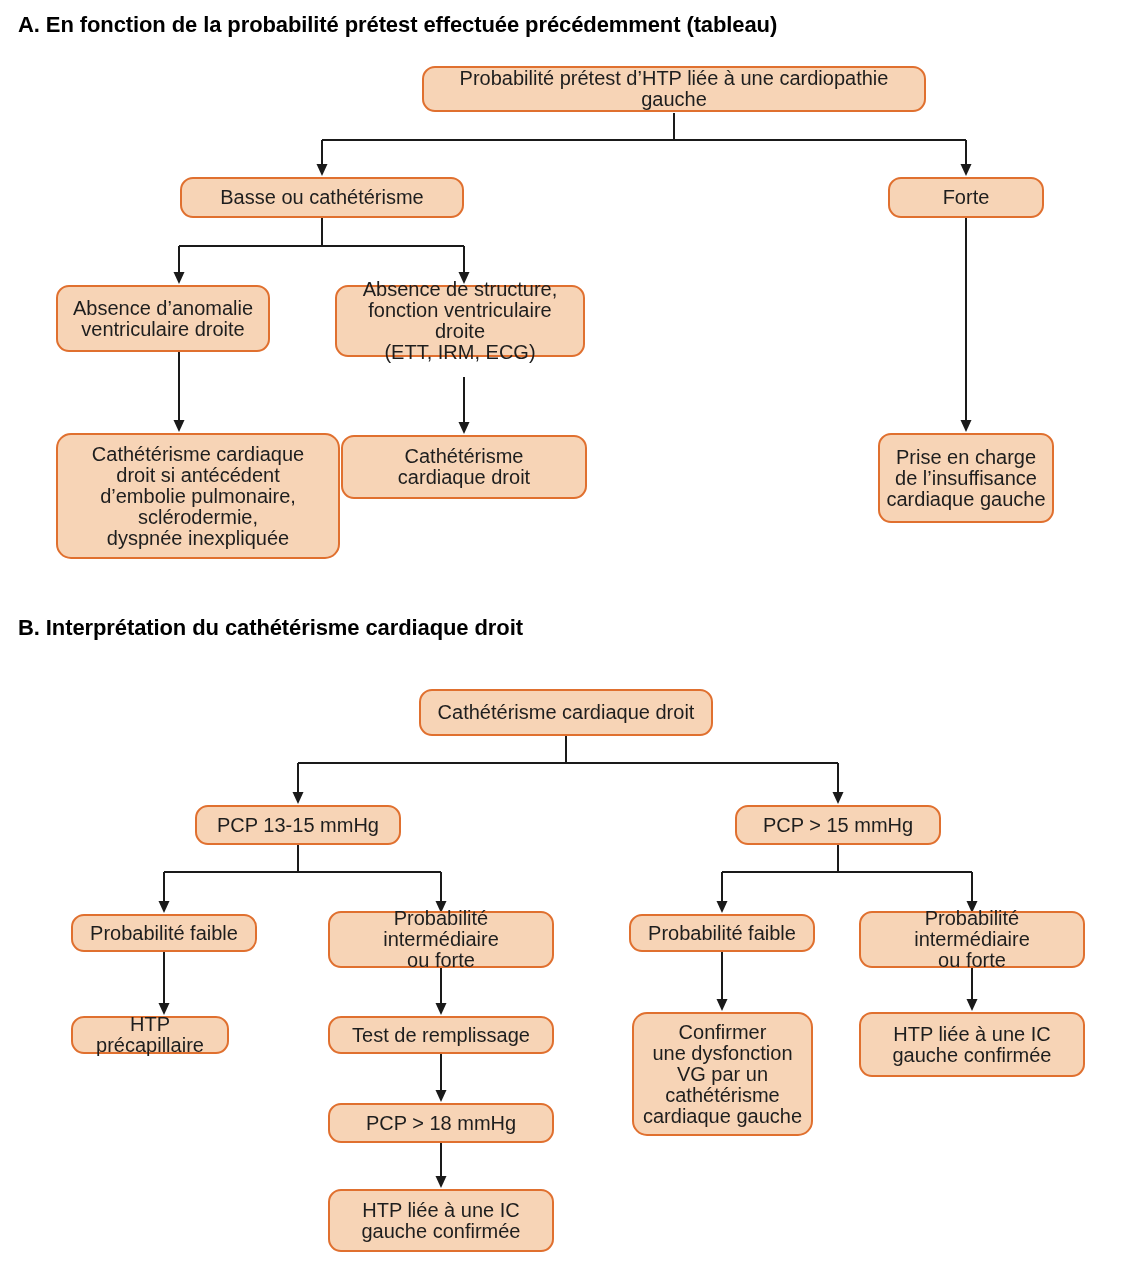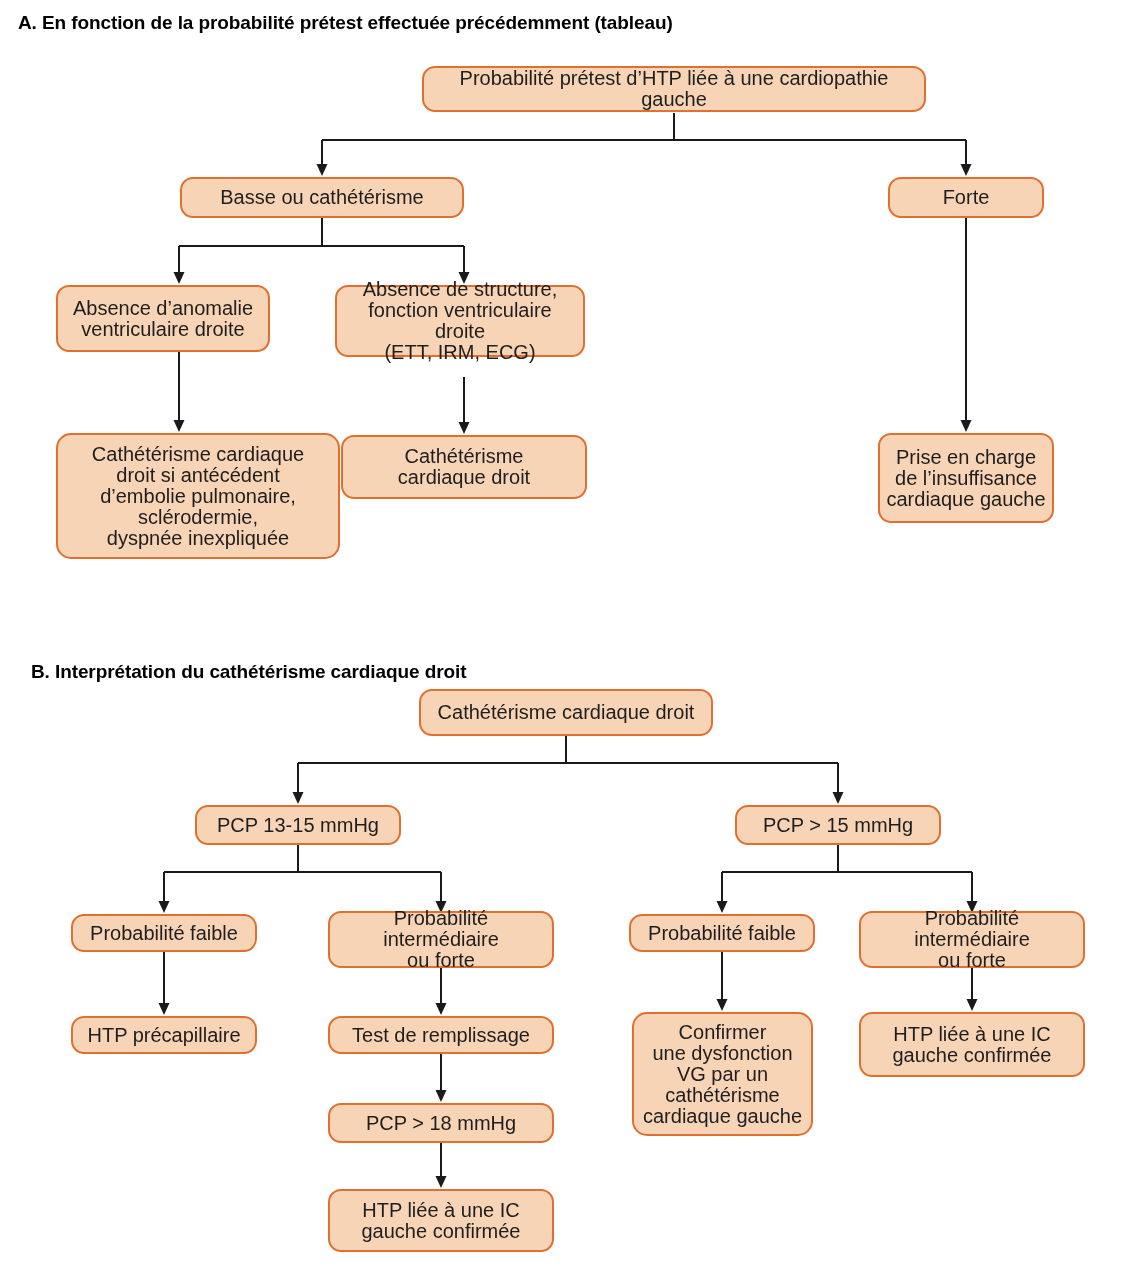--- a/index.html
+++ b/index.html
@@ -17,21 +17,21 @@
     font-family:"Liberation Sans","DejaVu Sans",sans-serif;
     color:var(--text-color);
     overflow:hidden;
   }
   .connectors{position:absolute;left:0;top:0;width:1132px;height:1280px;}
   .connectors path{stroke:var(--line-color);stroke-width:2;fill:none;}
   .connectors .arrowhead{fill:var(--line-color);stroke:none;}
   .section-title{
     position:absolute;
     margin:0;
-    font-size:19px;
+    font-size:22px;
     font-weight:bold;
     color:#000;
     white-space:nowrap;
     letter-spacing:-0.1px;
   }
   .node{
     position:absolute;
     box-sizing:border-box;
     background:var(--node-fill);
     border:2.5px solid var(--node-border);
@@ -111,39 +111,39 @@
 sclérodermie,
 dyspnée inexpliquée</div>
 
   <div class="node" style="left:341px;top:435px;width:246px;height:64px;">Cathétérisme
 cardiaque droit</div>
 
   <div class="node" style="left:878px;top:433px;width:176px;height:90px;">Prise en charge
 de l’insuffisance
 cardiaque gauche</div>
 
-  <h1 class="section-title" style="left:18px;top:661px;margin-left:13px;">B. Interprétation du cathétérisme cardiaque droit</h1>
+  <h1 class="section-title" style="left:18px;top:615px;">B. Interprétation du cathétérisme cardiaque droit</h1>
 
   <div class="node" style="left:419px;top:689px;width:294px;height:47px;">Cathétérisme cardiaque droit</div>
 
   <div class="node" style="left:195px;top:805px;width:206px;height:40px;">PCP 13-15 mmHg</div>
 
   <div class="node" style="left:735px;top:805px;width:206px;height:40px;">PCP &gt; 15 mmHg</div>
 
   <div class="node" style="left:71px;top:914px;width:186px;height:38px;">Probabilité faible</div>
 
   <div class="node" style="left:328px;top:911px;width:226px;height:57px;">Probabilité intermédiaire
 ou forte</div>
 
   <div class="node" style="left:629px;top:914px;width:186px;height:38px;">Probabilité faible</div>
 
   <div class="node" style="left:859px;top:911px;width:226px;height:57px;">Probabilité intermédiaire
 ou forte</div>
 
-  <div class="node" style="left:71px;top:1016px;width:186px;height:38px;">HTP précapillaire</div>
+  <div class="node" style="left:71px;top:1016px;width:158px;height:38px;">HTP précapillaire</div>
 
   <div class="node" style="left:328px;top:1016px;width:226px;height:38px;">Test de remplissage</div>
 
   <div class="node" style="left:632px;top:1012px;width:181px;height:124px;border-radius:15px;">Confirmer
 une dysfonction
 VG par un
 cathétérisme
 cardiaque gauche</div>
 
   <div class="node" style="left:859px;top:1012px;width:226px;height:65px;">HTP liée à une IC

